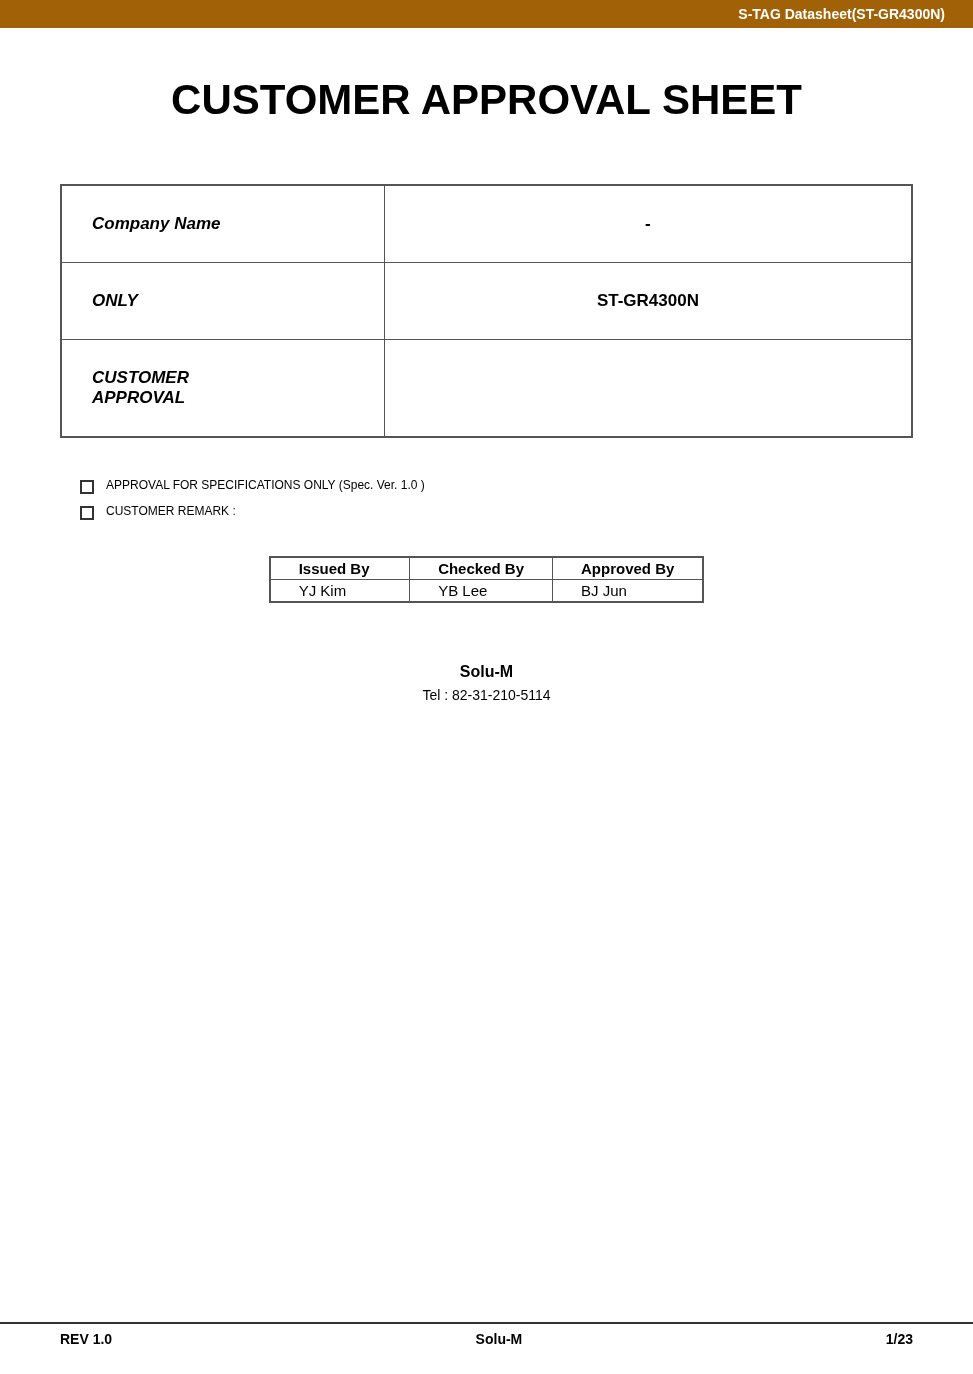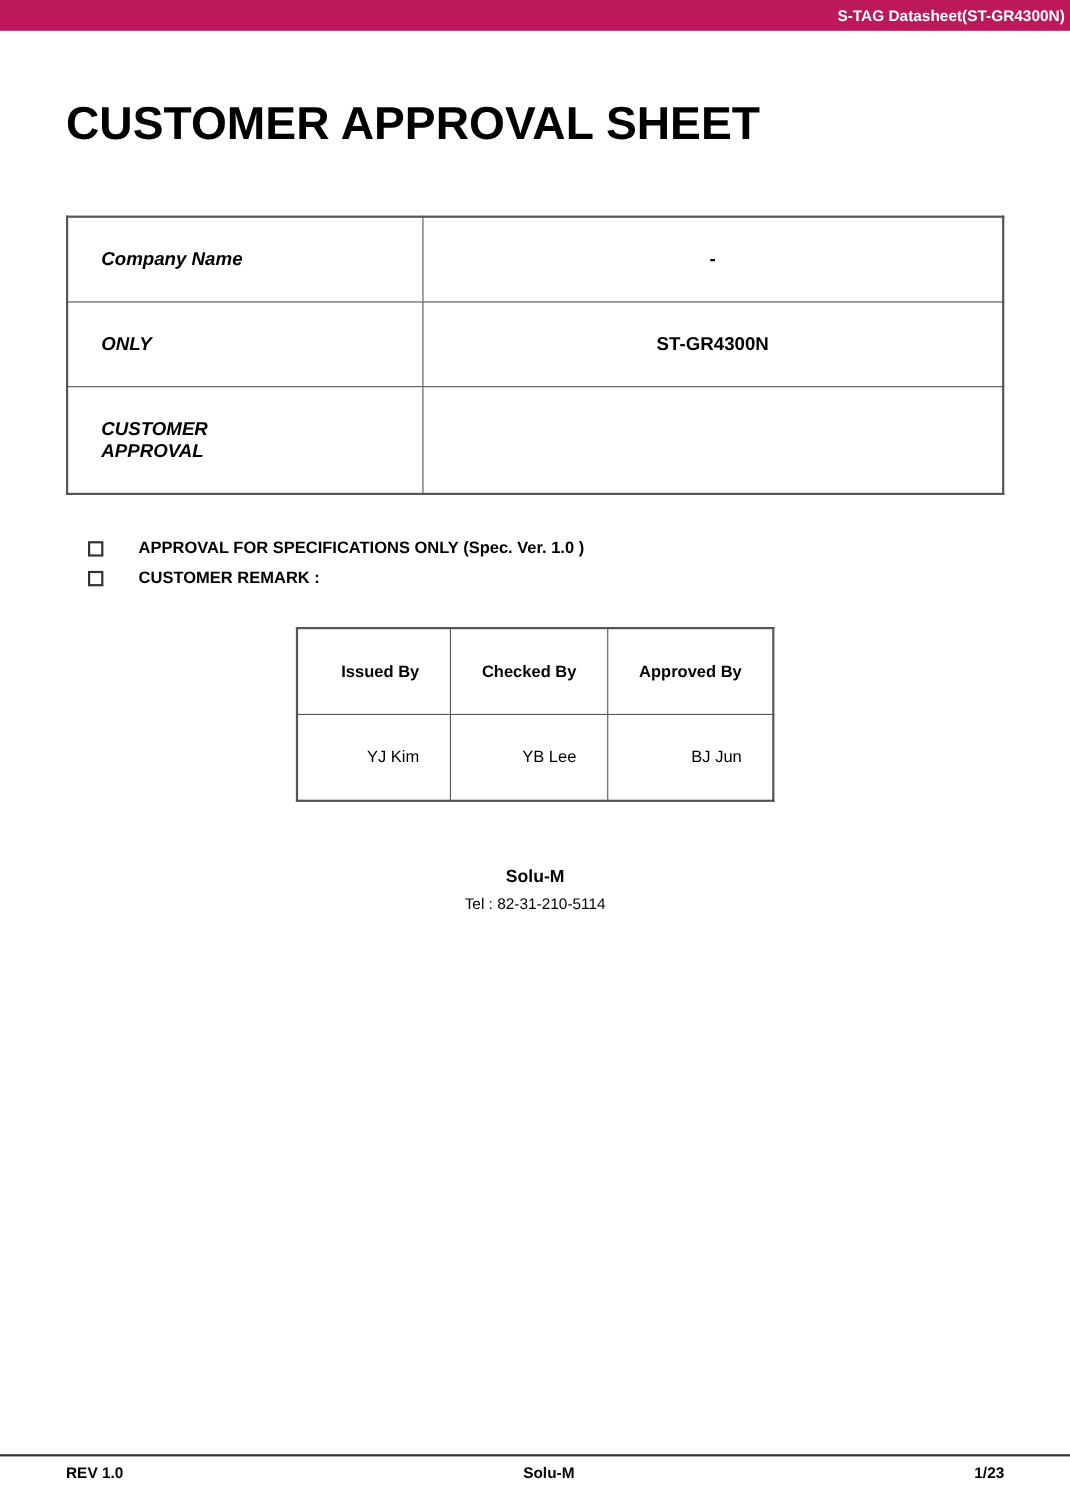--- a/index.html
+++ b/index.html
@@ -10,37 +10,38 @@
 
     body {
       font-family: Arial, sans-serif;
       background: #ffffff;
       width: 973px;
       min-height: 1374px;
       position: relative;
     }
 
     .header-bar {
-      background: #be185d;
+      background: #a16207;
       color: #ffffff;
       text-align: right;
-      padding: 6px 5px;
+      padding: 6px 28px;
       font-size: 14px;
       font-weight: bold;
     }
 
     .page-content {
       padding: 40px 60px 20px 60px;
     }
 
     .main-title {
       font-size: 42px;
       font-weight: bold;
+      text-align: center;
       margin-bottom: 60px;
-      margin-top: 20px;
+      margin-top: 8px;
     }
 
     .info-table {
       width: 100%;
       border-collapse: collapse;
       border: 2px solid #555;
       margin-bottom: 40px;
     }
 
     .info-table td {
@@ -64,23 +65,22 @@
 
     .approval-notes {
       margin-bottom: 36px;
       padding-left: 20px;
     }
 
     .approval-notes .note-item {
       display: flex;
       align-items: flex-start;
       margin-bottom: 10px;
-      font-size: 15px;
-      font-weight: bold;
-      gap: 20px;
+      font-size: 12px;
+      font-weight: normal;
     }
 
     .note-item .checkbox {
       width: 14px;
       height: 14px;
       border: 2px solid #333;
       display: inline-block;
       margin-right: 12px;
       margin-top: 2px;
       flex-shrink: 0;
@@ -92,22 +92,22 @@
       margin-bottom: 60px;
     }
 
     .sign-table {
       border-collapse: collapse;
       border: 2px solid #555;
     }
 
     .sign-table td, .sign-table th {
       border: 1px solid #555;
-      padding: 30px 28px;
-      text-align: right;
+      padding: 2px 28px;
+      text-align: left;
       font-size: 15px;
       min-width: 140px;
     }
 
     .sign-table th {
       font-weight: bold;
     }
 
     .footer-info {
       text-align: center;

